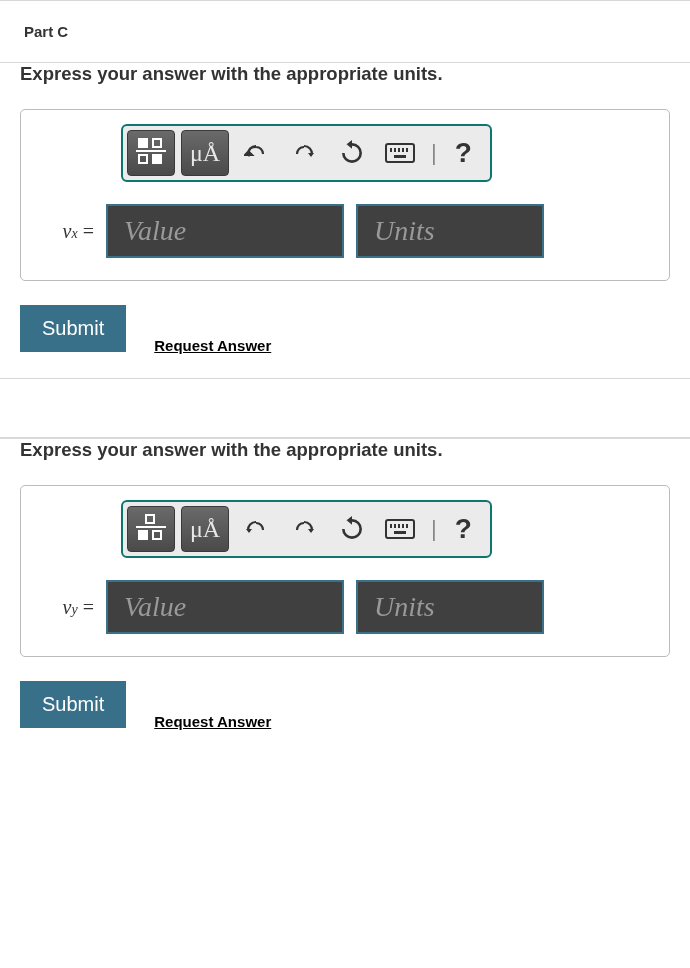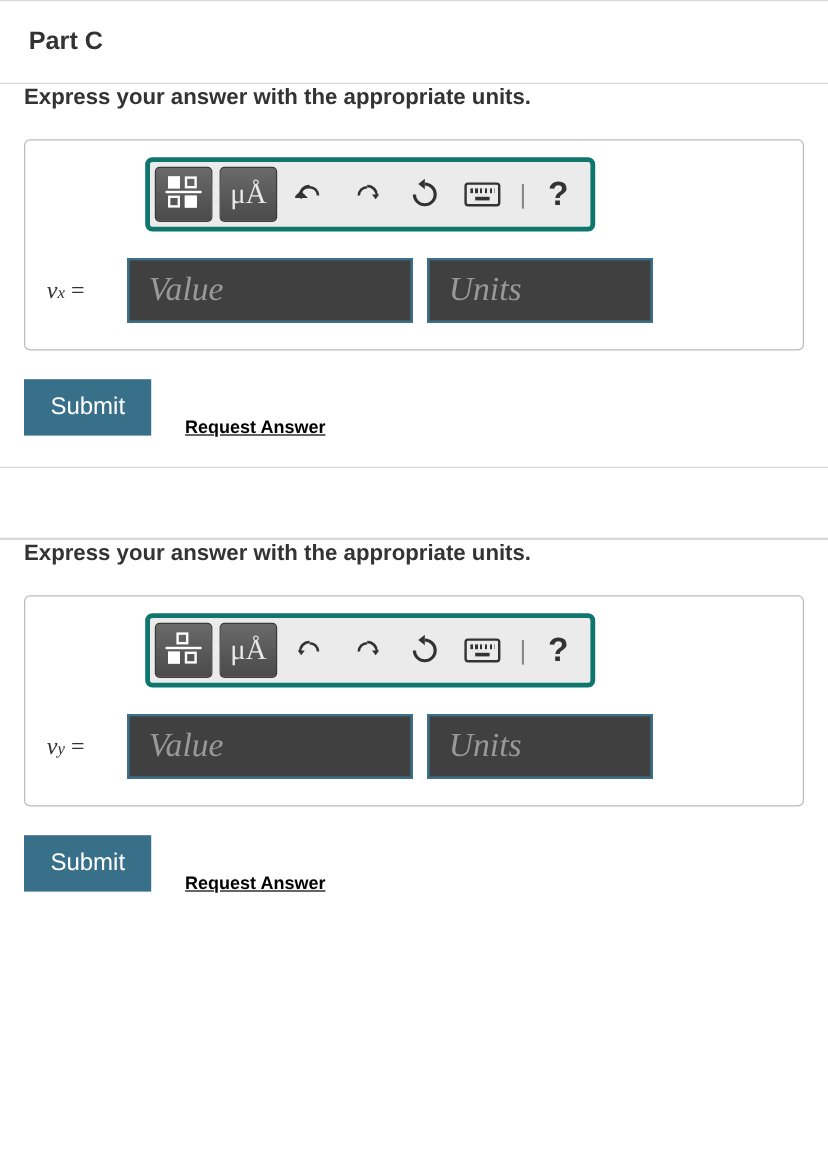--- a/index.html
+++ b/index.html
@@ -9,21 +9,21 @@
     font-family: Arial, Helvetica, sans-serif;
     background: #fff;
     width: 690px;
   }
   .part {
     border-top: 1px solid #d8d8d8;
     border-bottom: 1px solid #d8d8d8;
     padding: 0;
   }
   .part-title {
-    font-size: 21px;
+    font-size: 15px;
     font-weight: bold;
     color: #333;
     padding: 22px 24px;
   }
   .part-body {
     padding: 0 20px 24px 20px;
     border-top: 1px solid #d8d8d8;
   }
   .prompt {
     font-size: 19px;
@@ -60,21 +60,21 @@
   .toolbar-row {
     display: flex;
     align-items: center;
     margin-left: 82px;
   }
   .tool-pill {
     display: inline-flex;
     align-items: center;
     gap: 6px;
     background: #ebebeb;
-    border: 4px solid #0f766e;
+    border: 2px solid #0f766e;
     border-radius: 6px;
     padding: 4px 10px 4px 4px;
   }
   .tool-btn {
     width: 48px;
     height: 46px;
     border-radius: 4px;
     display: flex;
     align-items: center;
     justify-content: center;
@@ -136,20 +136,21 @@
     align-items: center;
     margin-top: 22px;
     gap: 12px;
   }
   .var-label {
     font-family: Georgia, 'Times New Roman', serif;
     font-size: 20px;
     font-style: italic;
     color: #333;
     min-width: 55px;
+    text-align: right;
   }
   .var-label .sub { font-size: 0.7em; font-style: italic; }
   .vfield, .ufield {
     border: 2px solid #3a7088;
     height: 54px;
     font-family: Georgia, 'Times New Roman', serif;
     font-style: italic;
     font-size: 28px;
     color: #999;
     padding: 0 16px;

